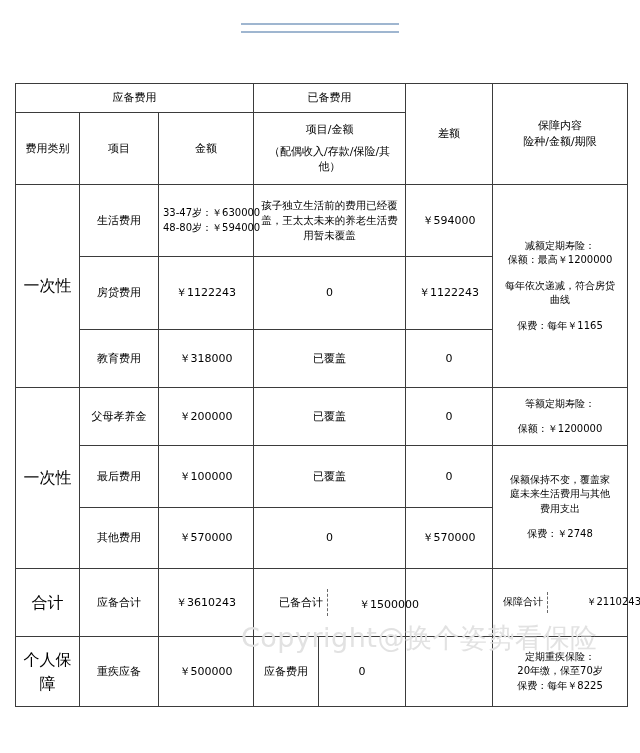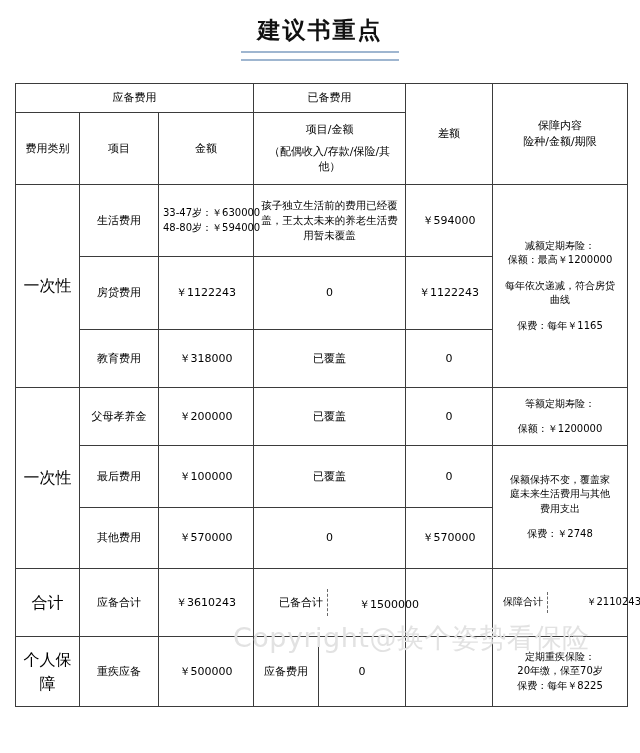--- a/index.html
+++ b/index.html
@@ -108,35 +108,34 @@
   .r-edu { height: 58px; }
   .r-parent { height: 58px; }
   .r-last { height: 62px; }
   .r-other { height: 61px; }
   .r-total { height: 68px; }
   .r-personal { height: 70px; }
 
   
   .watermark {
     position: absolute;
-    left: 233px;
+    left: 241px;
     top: 620px;
     font-size: 27px;
     color: #e2e2e2;
     white-space: nowrap;
     letter-spacing: 0.5px;
     pointer-events: none;
     font-family: "DejaVu Sans", "Liberation Sans", sans-serif;
   }
 </style>
 </head>
 <body>
 
 <div class="title-block">
-  <div class="doc-title">建议书重点</div>
   <div class="title-rule"></div>
 </div>
 
 <div class="table-wrap">
   <table class="main">
     <colgroup>
       <col style="width:64px">
       <col style="width:79px">
       <col style="width:95px">
       <col style="width:65px">

